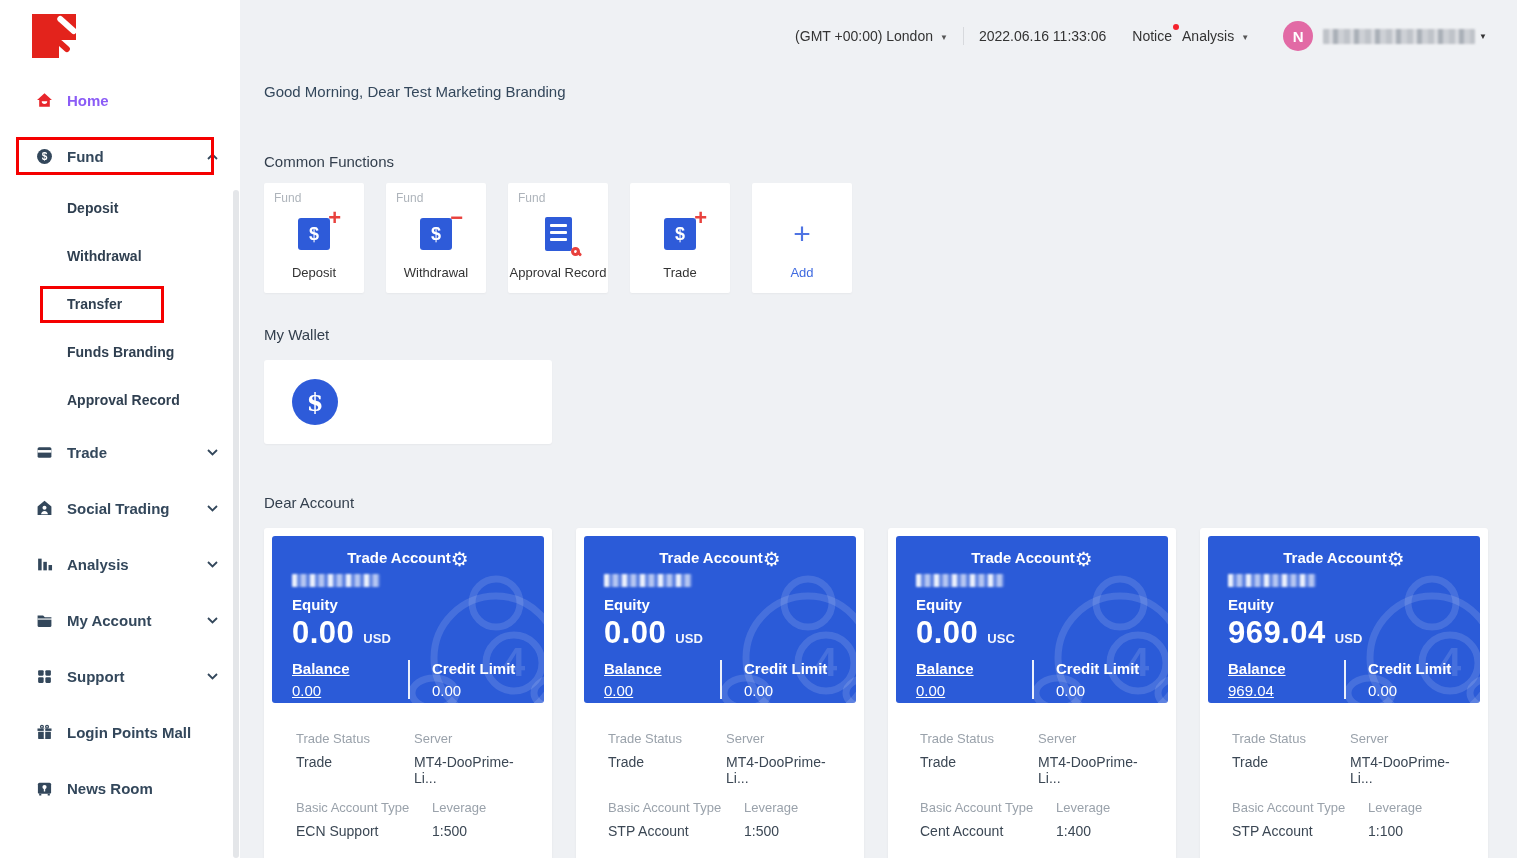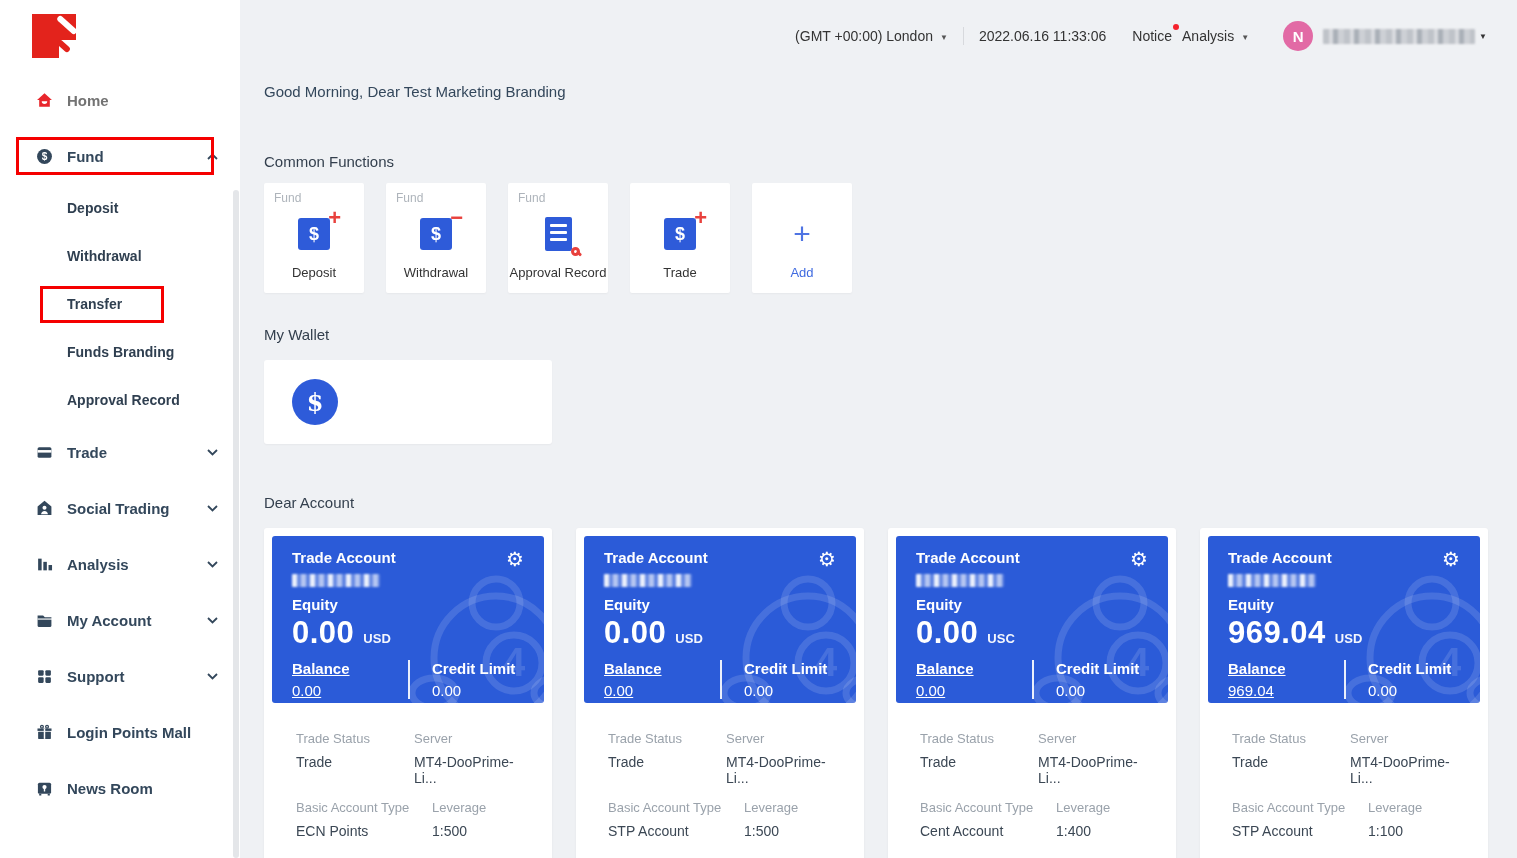--- a/index.html
+++ b/index.html
@@ -10,21 +10,21 @@
   .sidebar { position:absolute; left:0; top:0; width:240px; height:858px; background:#fff; z-index:2; }
   .logo { position:absolute; top:14px; left:32px; width:58px; height:46px; }
   .logo .base { position:absolute; left:0; top:0; width:44px; height:44px; background:#e3231c; }
   .logo .notch { position:absolute; left:27px; top:26px; width:22px; height:20px; background:#fff; }
   .logo .s1 { position:absolute; top:8px; left:23px; width:24px; height:6px; background:#fff; border-radius:3px; transform:rotate(42deg); }
   .logo .s2 { position:absolute; top:29px; left:24px; width:15px; height:6px; background:#e3231c; border-radius:3px; transform:rotate(42deg); }
   nav { position:absolute; top:72px; left:0; right:0; }
   .nav-item { height:56px; display:flex; align-items:center; padding:0 22px 0 36px;
     color:#33475b; font-weight:700; font-size:15px; cursor:pointer; }
   .nav-item .ic { width:17px; height:17px; margin-right:14px; flex:0 0 auto; }
-  .nav-item.active { color:#737373; }
+  .nav-item.active { color:#8b5cf6; }
   .nav-sub { height:48px; display:flex; align-items:center; padding-left:67px;
     color:#2f3f50; font-weight:700; font-size:14px; cursor:pointer; }
   .chev { margin-left:auto; }
   .anno { position:absolute; border:3px solid #f50000; z-index:10; pointer-events:none; }
   #anno-fund { left:16px; top:137px; width:198px; height:38px; }
   #anno-transfer { left:40px; top:286px; width:124px; height:37px; }
   .sb-scroll { position:absolute; right:1px; top:190px; bottom:0; width:6px; background:#e4e6e9; border-radius:3px; }
 
   
   .main { position:absolute; left:240px; top:0; right:0; height:858px; }
@@ -79,21 +79,21 @@
   .w-tag { color:#e45553; font-weight:400; font-size:13px; margin-left:6px; }
   .w-amount { font-size:26px; color:#1e242b; font-weight:600; margin-top:3px; letter-spacing:.5px; }
 
   
   #live { position:absolute; top:494px; left:24px; right:0; }
   .live-row { display:flex; gap:24px; margin-top:17px; }
   .live-card { width:288px; height:352px; background:#fff; border-radius:3px; box-shadow:0 1px 3px rgba(0,0,0,.05); }
   .panel { position:relative; margin:8px; height:167px; border-radius:3px; background:#2b5bd8;
     padding:13px 20px 0; color:#fff; overflow:hidden; }
   .wm { position:absolute; right:-22px; bottom:-30px; pointer-events:none; }
-  .p-head { display:flex; align-items:flex-start; justify-content:space-between; position:relative; z-index:1; }
+  .p-head { display:flex; align-items:flex-start; justify-content:center; position:relative; z-index:1; }
   .p-title { font-size:15px; font-weight:700; }
   .gear { font-size:20px; line-height:1; cursor:pointer; color:#fff; }
   .blur-acct { width:88px; height:13px; margin-top:5px; border-radius:1px; filter:blur(1.2px); position:relative; z-index:1;
     background:repeating-linear-gradient(90deg,rgba(255,255,255,.9) 0 5px,rgba(255,255,255,.3) 5px 9px,
       rgba(255,255,255,.65) 9px 14px,rgba(255,255,255,.25) 14px 18px); }
   .eq-label { font-size:15px; font-weight:700; margin-top:9px; position:relative; z-index:1; }
   .eq-row { display:flex; align-items:baseline; gap:9px; margin-top:2px; position:relative; z-index:1; }
   .eq-val { font-size:31px; font-weight:700; letter-spacing:.5px; }
   .eq-cur { font-size:13px; font-weight:700; opacity:.95; }
   .bc-row { display:flex; margin-top:9px; position:relative; z-index:1; }
@@ -361,21 +361,21 @@
               <div class="i-val">Trade</div>
             </div>
             <div>
               <div class="i-label">Server</div>
               <div class="i-val">MT4-DooPrime-Li...</div>
             </div>
           </div>
           <div class="pair-row">
             <div class="pair1">
               <div class="i-label">Basic Account Type</div>
-              <div class="i-val">ECN Points</div>
+              <div class="i-val">ECN Support</div>
             </div>
             <div>
               <div class="i-label">Leverage</div>
               <div class="i-val">1:500</div>
             </div>
           </div>
 
         </div>
       </div>
 

